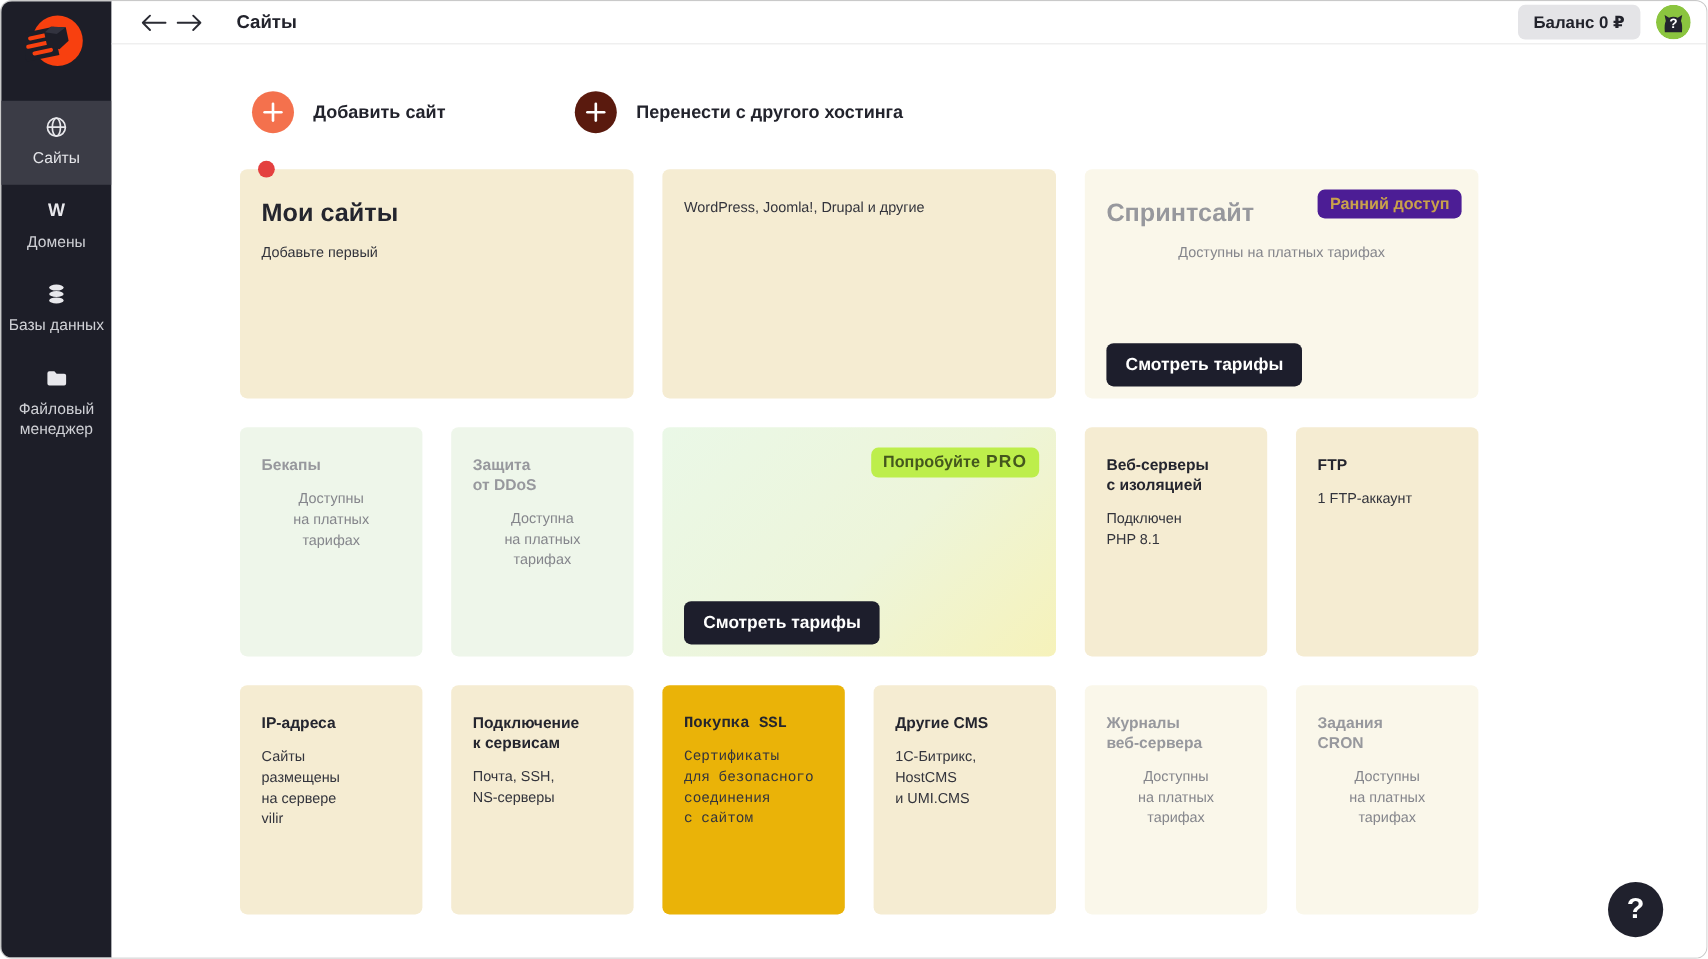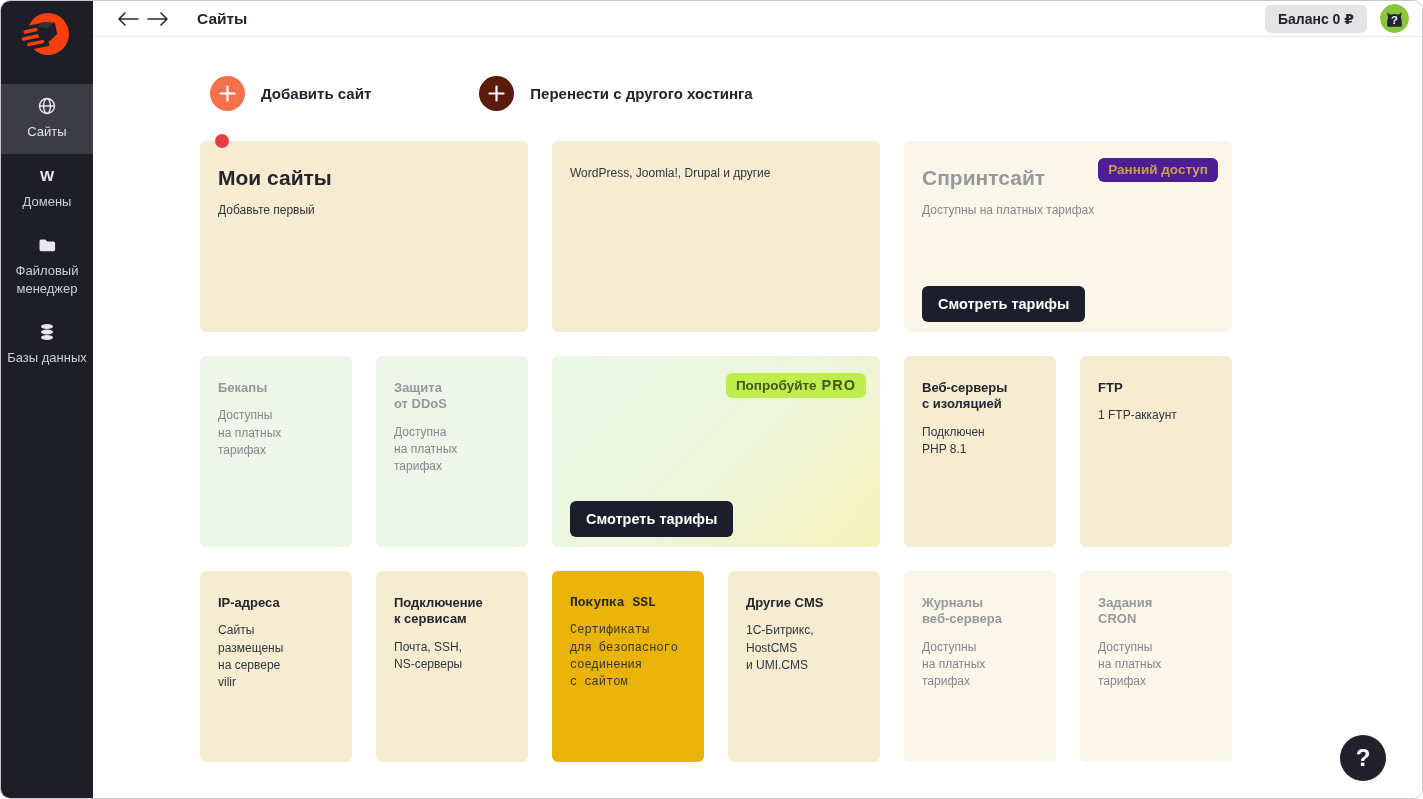--- a/index.html
+++ b/index.html
@@ -90,21 +90,21 @@
 
   .card-title {
     font-size:13px; font-weight:700; line-height:1.25;
     color:#24252e; white-space:pre-line; margin:0 0 11px;
   }
   .card.span2 .card-title { font-size:21px; }
   .card-sub {
     font-size:12px; line-height:1.45; color:#33343c; white-space:pre-line;
   }
   .tone-muted .card-title { color:#97989d; }
-  .tone-muted .card-sub   { color:#85868c; }
+  .tone-muted .card-sub   { color:#85868c;text-align:center; }
 
   .badge {
     position:absolute; top:17px; right:14px;
     border-radius:6px; padding:4px 10px 5px;
     font-size:13.5px; font-weight:600; white-space:nowrap;
   }
   .badge-gold { background:#4c1d95; color:#c9a14b; }
   .badge-lime { background:#bdee4b; color:#44571d; }
   .badge .pro { font-weight:800; letter-spacing:1px; margin-left:5px; font-size:14.5px; }
 
@@ -167,35 +167,35 @@
   <div class="nav-item">
     <span class="nav-icon">
             <span class="w-glyph">W</span>
           </span>
     <span class="nav-label">Домены</span>
   </div>
 
   <div class="nav-item">
     <span class="nav-icon">
             <svg width="20" height="20" viewBox="0 0 20 20" fill="#e8e8ec">
-              <path d="M2.5 6 a1.6 1.6 0 0 1 1.6 -1.6 h4.2 l1.9 2 h6.3 a1.6 1.6 0 0 1 1.6 1.6 v6.6 a1.6 1.6 0 0 1 -1.6 1.6 h-12.4 a1.6 1.6 0 0 1 -1.6 -1.6 z"></path>
-            </svg>
-          </span>
-    <span class="nav-label">Файловый менеджер</span>
-  </div>
-
-  <div class="nav-item">
-    <span class="nav-icon">
-            <svg width="20" height="20" viewBox="0 0 20 20" fill="#e8e8ec">
               <ellipse cx="10" cy="4.6" rx="6" ry="2.5"></ellipse>
               <ellipse cx="10" cy="10" rx="6" ry="2.5"></ellipse>
               <ellipse cx="10" cy="15.4" rx="6" ry="2.5"></ellipse>
             </svg>
           </span>
     <span class="nav-label">Базы данных</span>
+  </div>
+
+  <div class="nav-item">
+    <span class="nav-icon">
+            <svg width="20" height="20" viewBox="0 0 20 20" fill="#e8e8ec">
+              <path d="M2.5 6 a1.6 1.6 0 0 1 1.6 -1.6 h4.2 l1.9 2 h6.3 a1.6 1.6 0 0 1 1.6 1.6 v6.6 a1.6 1.6 0 0 1 -1.6 1.6 h-12.4 a1.6 1.6 0 0 1 -1.6 -1.6 z"></path>
+            </svg>
+          </span>
+    <span class="nav-label">Файловый менеджер</span>
   </div>
 </nav>
   </aside>
 
   <div class="main">
 
     <header class="topbar">
       <button class="nav-arrow">
         <svg width="22" height="14" viewBox="0 0 22 14" fill="none" stroke="#2a2b33" stroke-width="1.6" stroke-linecap="round" stroke-linejoin="round">
           <path d="M21 7 H2 M8 1 L2 7 l6 6"></path>

